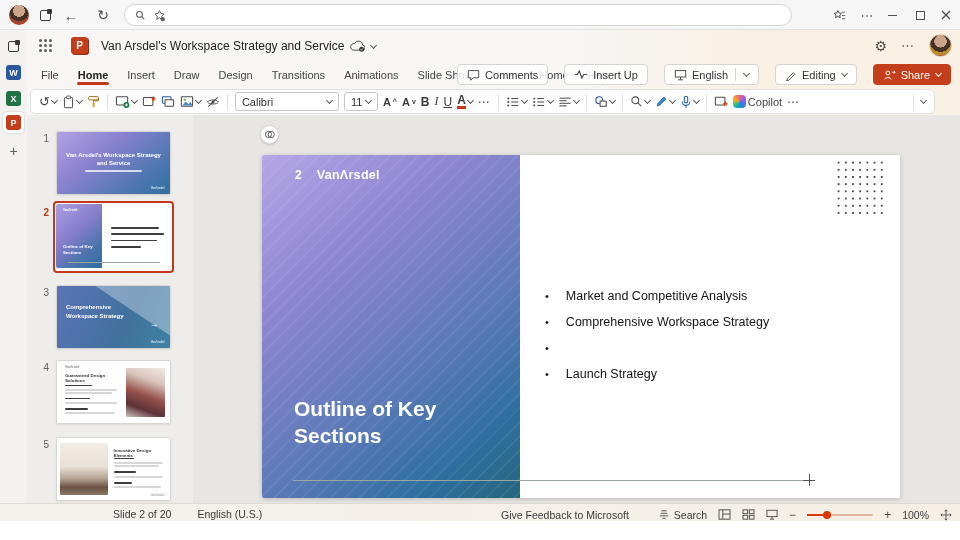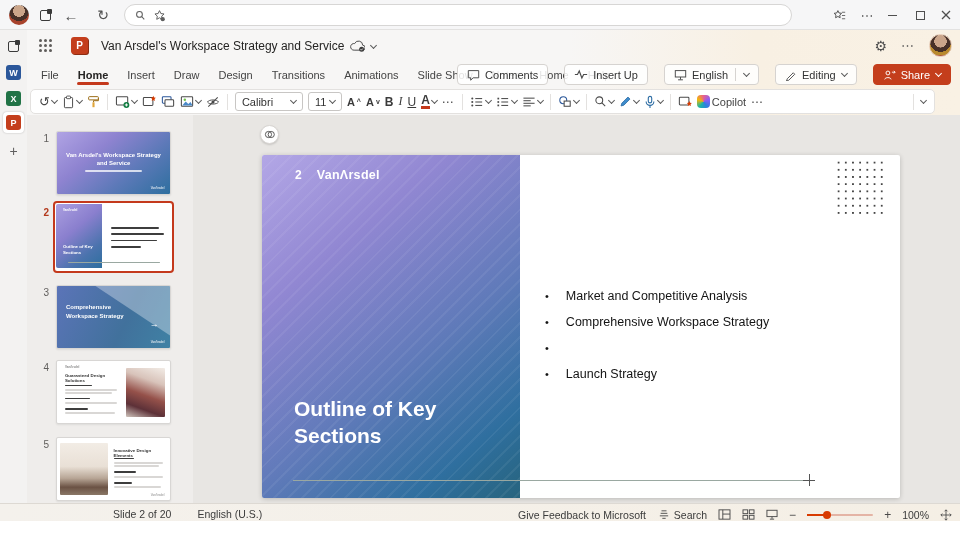--- a/index.html
+++ b/index.html
@@ -53,21 +53,21 @@
   .share-btn .chev { border-color:#fff; }
   .inner-sep { width:1px; height:13px; background:#d6d3d0; margin:0 2px; }
 
   .chev { display:inline-block; width:5px; height:5px; border-right:1.2px solid #5a5a5a; border-bottom:1.2px solid #5a5a5a; transform:rotate(45deg); margin-top:-2px; }
 
   .toolbar { position:absolute; left:3px; top:59px; width:905px; height:25px; background:#fff; border:1px solid #e3e1df; border-radius:5px; display:flex; align-items:center; gap:5px; padding:0 8px; }
   .t-item { display:inline-flex; align-items:center; gap:2px; color:#444; }
   .t-glyph { font-size:13px; color:#4a4a4a; line-height:1; }
   .vdiv { width:1px; height:16px; background:#e3e1df; margin:0 2px; }
   .combo { display:inline-flex; align-items:center; justify-content:space-between; border:1px solid #c8c6c4; border-radius:3px; height:19px; padding:0 6px; font-size:11px; color:#333; background:#fff; }
-  .font-combo { width:68px; }
+  .font-combo { width:104px; }
   .size-combo { width:34px; }
   .bold-b { font-weight:bold; font-size:12px; color:#3b3b3b; }
   .ital-i { font-style:italic; font-family:"Liberation Serif",serif; font-size:12px; color:#3b3b3b; }
   .und-u { text-decoration:underline; font-size:12px; color:#3b3b3b; }
   .fcolor { font-size:12px; font-weight:bold; color:#3b3b3b; border-bottom:3px solid #c4391c; line-height:1.05; }
   .growA { font-size:11px; font-weight:bold; color:#3b3b3b; position:relative; }
   .growA sup { font-size:7px; color:#3b3b3b; }
   .copilot-ic { width:13px; height:13px; border-radius:4px; background:conic-gradient(#e8618c,#8b5cf6,#2f7de1,#19b5a8,#f2b705,#e8618c); }
   .more-dots { font-size:12px; color:#4a4a4a; letter-spacing:1px; }
 
@@ -541,21 +541,21 @@
       <div class="crosshair"></div>
     </div>
   </div>
 
   <div class="status-bar">
     <div class="sb-left">
       <span>Slide 2 of 20</span>
       <span>English (U.S.)</span>
     </div>
     <div class="sb-right">
-      <span style="margin-right:1px">Give Feedback to Microsoft</span>
+      <span style="margin-right:18px">Give Feedback to Microsoft</span>
       <span style="display:inline-flex;align-items:center;gap:4px">
         <svg width="12" height="10" viewBox="0 0 14 12">
             <path d="M4 1h6M3 4h8M2 7h10M5 10h4" stroke="#4a4a4a" stroke-width="1.1" fill="none"></path>
           </svg>
         <span>Search</span>
       </span>
       <span>
         <svg width="13" height="11" viewBox="0 0 15 13">
             <rect x="1" y="1" width="13" height="11" fill="none" stroke="#4a4a4a" stroke-width="1.1"></rect>
             <line x1="5.5" y1="1" x2="5.5" y2="12" stroke="#4a4a4a" stroke-width="1.1"></line>

